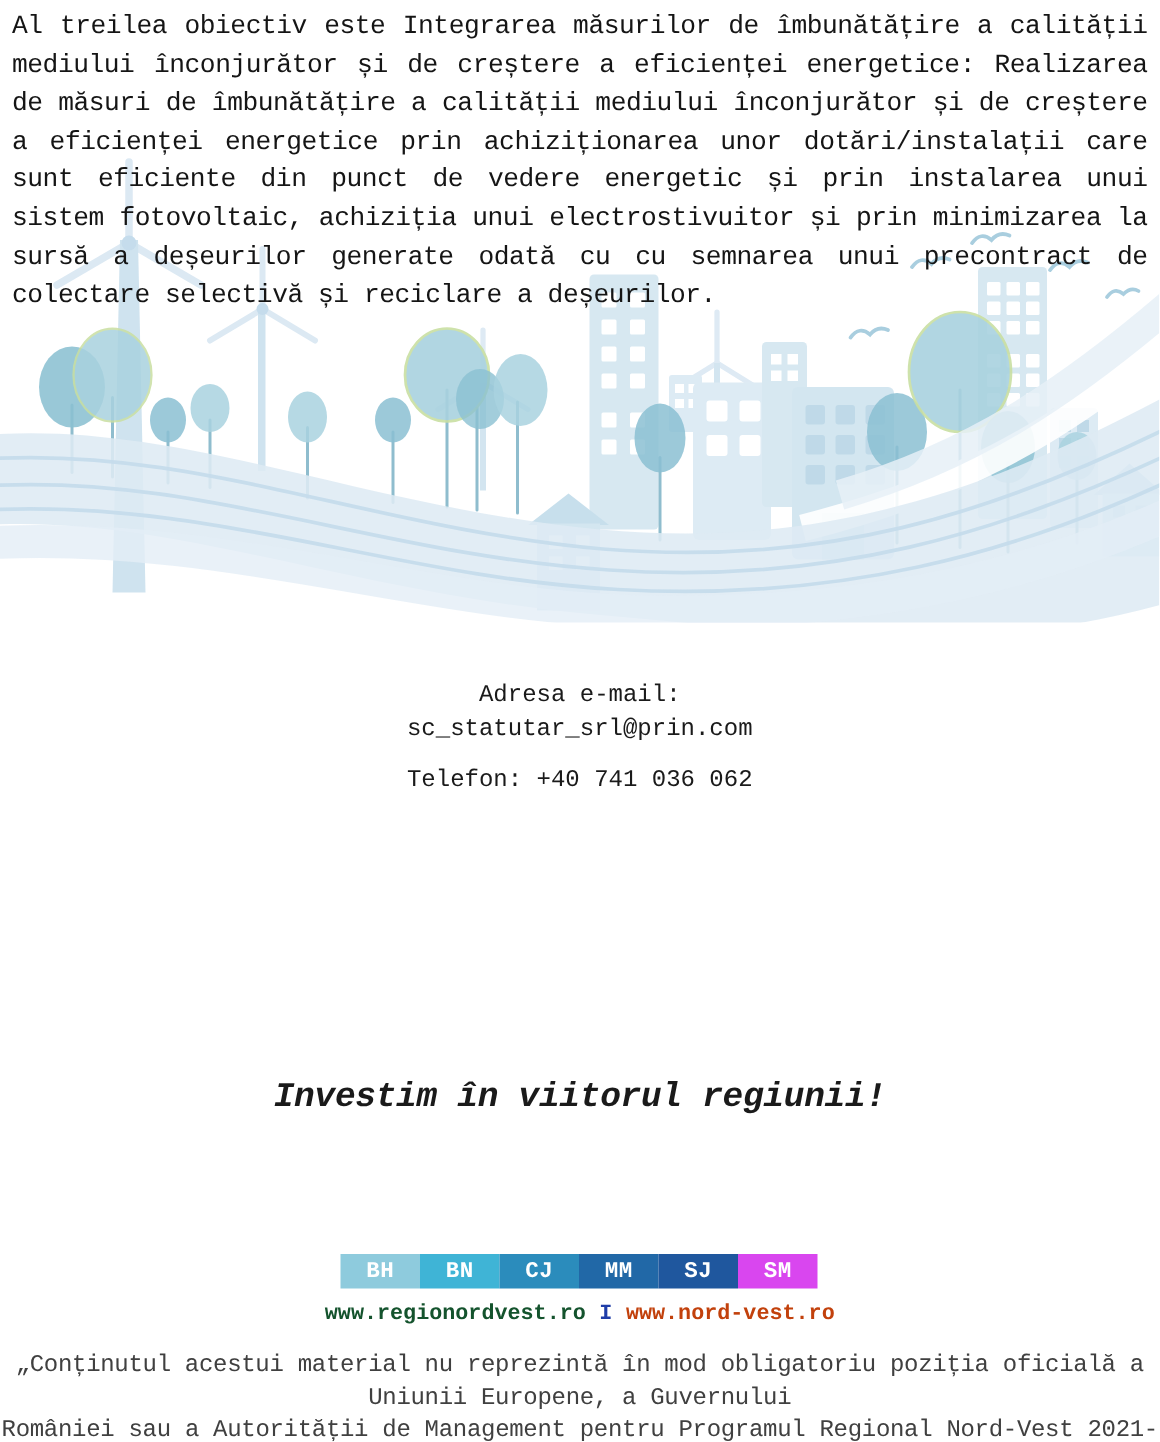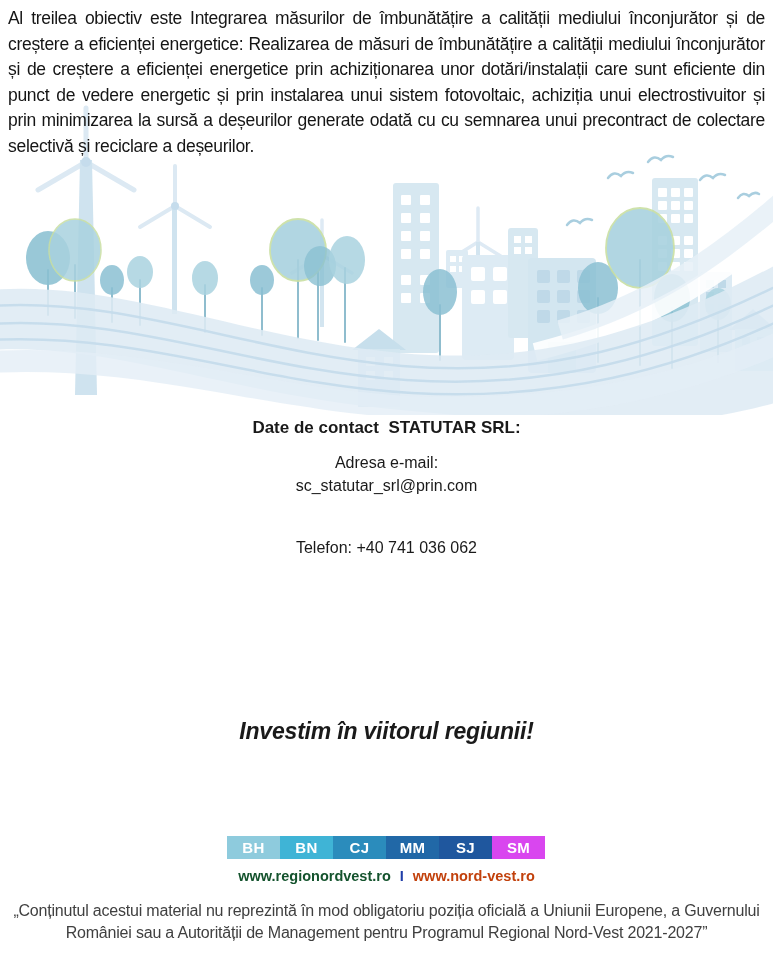--- a/index.html
+++ b/index.html
@@ -1,31 +1,31 @@
 <!DOCTYPE html>
 <html><head>
 <meta charset="utf-8">
 <style>
   html,body{margin:0;padding:0;background:#ffffff;}
   #page{
     position:relative;width:773px;height:961px;overflow:hidden;background:#ffffff;
-    font-family:Liberation Sans, sans-serif;color:#1a1a1a;
+    font-family:Liberation Mono, monospace;color:#1a1a1a;
   }
   .abs{position:absolute;}
   #intro-paragraph{
     left:8px;top:6px;width:757px;
     font-size:17.5px;line-height:25.6px;letter-spacing:-0.3px;
     text-align:justify;color:#151515;
   }
   #illustration{left:0;top:100px;width:773px;height:315px;}
   .center-line{left:0;width:773px;text-align:center;}
   #contact-heading{top:418px;font-size:17px;font-weight:bold;white-space:pre;}
   #email-label{top:454px;font-size:16px;}
   #email-value{top:477px;font-size:16px;}
-  #phone-line{top:511px;font-size:16px;margin-top:28px;}
+  #phone-line{top:511px;font-size:16px;}
   #slogan{top:718px;font-size:23px;font-weight:bold;font-style:italic;letter-spacing:-0.2px;}
   #region-bar{
     top:836px;left:227px;width:318px;height:23px;display:flex;
   }
   .region-seg{
     flex:1 1 0;display:flex;align-items:center;justify-content:center;
     color:#ffffff;font-weight:bold;font-size:15px;letter-spacing:0.3px;
   }
   #links-row{top:868px;font-size:14.5px;font-weight:bold;}
   #links-row .sep{padding:0 9px;}
@@ -227,21 +227,20 @@
         <path d="M-10,206 C 130,197 245,252 402,266 C 548,278 660,244 785,182"></path>
         <path d="M-10,224 C 130,215 252,270 406,280 C 552,290 668,256 785,200"></path>
         <path d="M-10,240 C 140,232 262,285 412,293 C 558,301 675,270 785,218"></path>
       </g>
       <path d="M-10,262 C 150,253 285,306 435,308 C 585,310 695,282 790,238" stroke="#E4EEF6" stroke-width="22" fill="none" opacity="0.8"></path>
     </g>
   </svg>
 
   <div id="intro-paragraph" class="abs">Al treilea obiectiv este Integrarea măsurilor de îmbunătățire a calității mediului înconjurător și de creștere a eficienței energetice: Realizarea de măsuri de îmbunătățire a calității mediului înconjurător și de creștere a eficienței energetice prin achiziționarea unor dotări/instalații care sunt eficiente din punct de vedere energetic și prin instalarea unui sistem fotovoltaic, achiziția unui electrostivuitor și prin minimizarea la sursă a deșeurilor generate odată cu cu semnarea unui precontract de colectare selectivă și reciclare a deșeurilor.</div>
 
-  <div id="contact-heading" class="abs center-line">Date de contact  STATUTAR SRL:</div>
   <div id="email-label" class="abs center-line">Adresa e-mail:</div>
   <div id="email-value" class="abs center-line">sc_statutar_srl@prin.com</div>
   <div id="phone-line" class="abs center-line">Telefon: +40 741 036 062</div>
 
   <div id="slogan" class="abs center-line">Investim în viitorul regiunii!</div>
 
   <div id="region-bar" class="abs">
     <div class="region-seg" style="background: rgb(142, 203, 221);">BH</div>
     <div class="region-seg" style="background: rgb(63, 180, 214);">BN</div>
     <div class="region-seg" style="background: rgb(43, 140, 188);">CJ</div>

